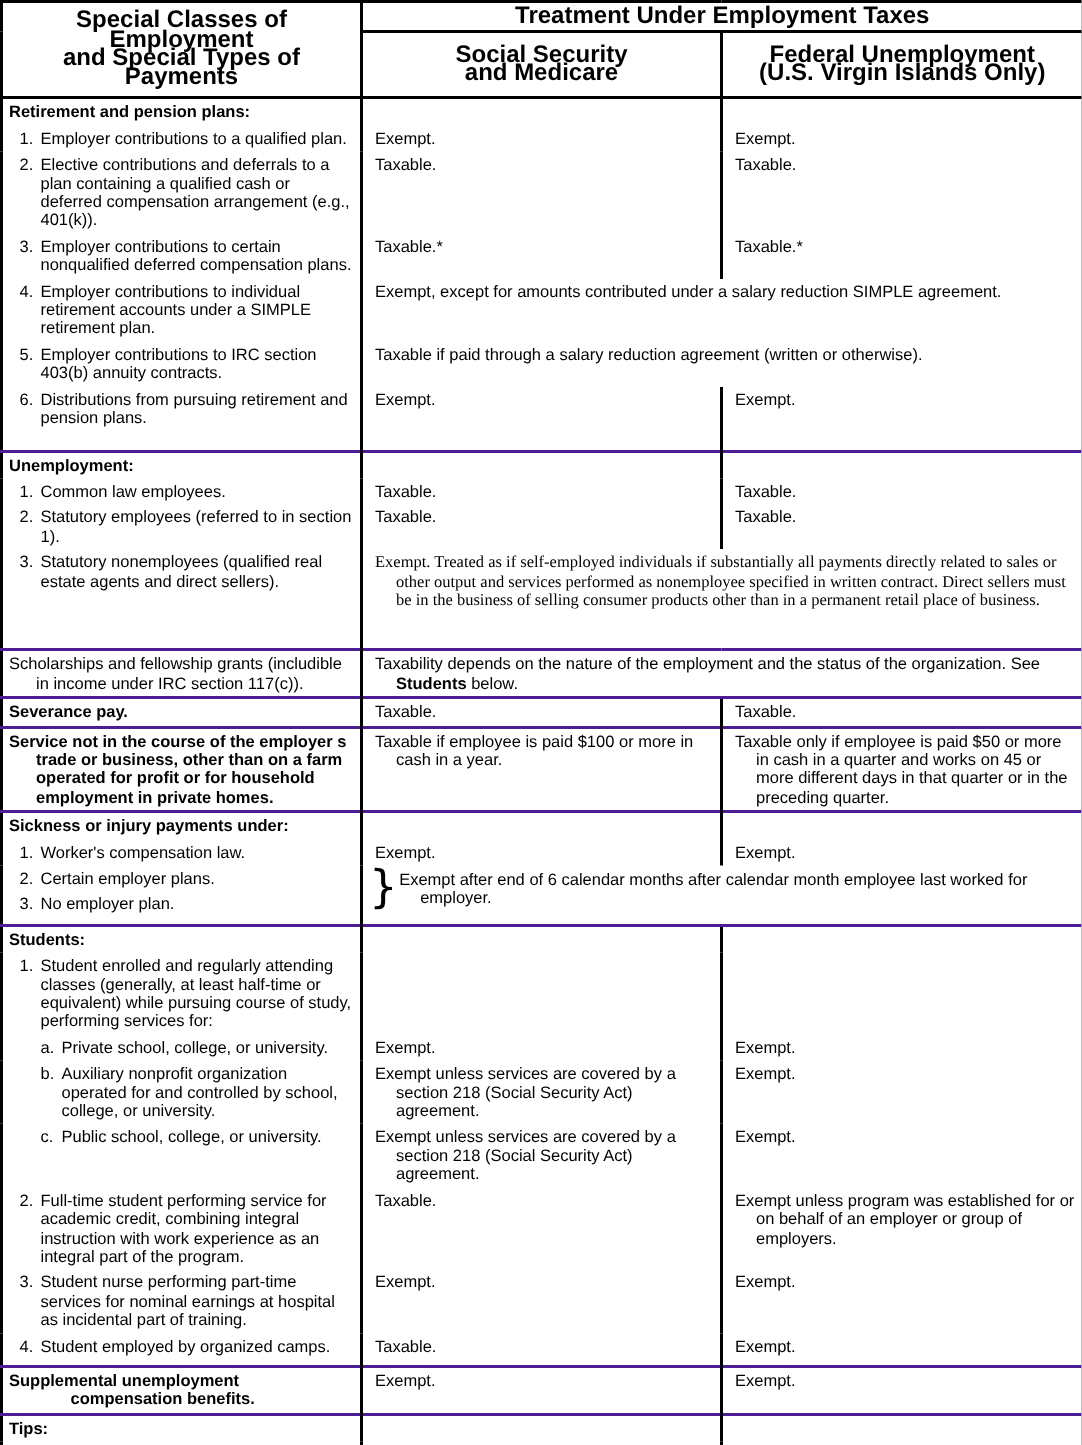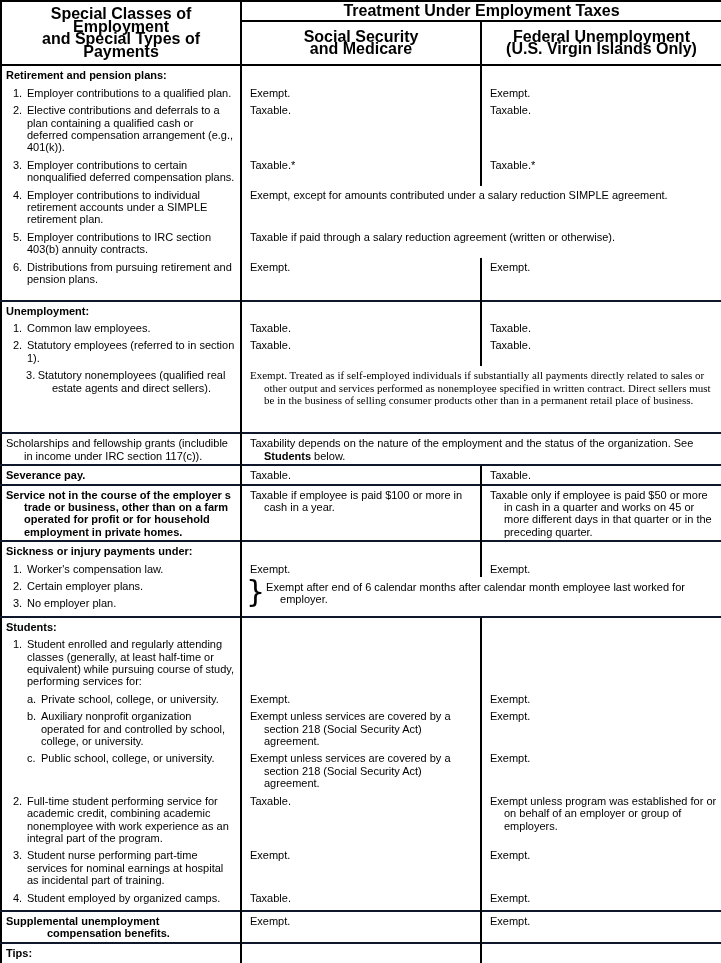--- a/index.html
+++ b/index.html
@@ -30,21 +30,21 @@
     white-space: pre-line;
     font-size: 16px;
   }
   th.toph { padding: 3px 2px; }
   th.c1h  { padding: 4px 6px; }
   th.c2h, th.c3h { padding: 5px 2px; height: 32px; }
 
   tbody td { vertical-align: top; }
   td.lbl { padding: 3px 4px 2px 4px; }
   td.val { padding: 3px 4px 2px 8px; border-left: 2px solid #000; }
-  tr.sec td { border-top: 2px solid #0f172a; }
+  tr.sec td { border-top: 2px solid #4c1d95; }
 
   .lb        { }
   .lb-head   { font-weight: bold; padding-left: 18px; text-indent: -18px; }
   .lb-plain  { padding-left: 18px; text-indent: -18px; }
   .lb-headxl { font-weight: bold; padding-left: 41px; text-indent: -41px; }
   .lb-item   { padding-left: 21px; text-indent: -14px; }
   .lb-sub    { padding-left: 35px; text-indent: -14px; }
   .lb-subx   { padding-left: 40px; text-indent: -14px; }
   .lbl .lb + .lb { margin-top: 5px; }
   .marker { display: inline-block; width: 14px; text-indent: 0; }
@@ -184,21 +184,21 @@
             <div class="lb lb-item"><span class="marker">2.</span><span>Statutory employees (referred to in section 1).</span></div>
           </td>
           <td class="val">
             <div class="vt">Taxable.</div>
           </td>
           <td class="val">
             <div class="vt">Taxable.</div>
           </td>
         </tr>
         <tr>
-          <td class="lbl" style="padding-bottom: 10px; text-align: center;">
+          <td class="lbl" style="padding-bottom: 10px;">
             <div class="lb lb-item"><span class="marker">3.</span><span>Statutory nonemployees (qualified real estate agents and direct sellers).</span></div>
           </td>
           <td class="val" colspan="2" style="padding-bottom: 26px; font-family: Liberation Serif, serif;">
             <div class="vt">Exempt. Treated as if self-employed individuals if substantially all payments directly related to sales or other output and services performed as nonemployee specified in written contract. Direct sellers must be in the business of selling consumer products other than in a permanent retail place of business.</div>
           </td>
         </tr>
         <tr class="sec">
           <td class="lbl">
             <div class="lb lb-plain"><span>Scholarships and fellowship grants (includible in income under IRC section 117(c)).</span></div>
           </td>
@@ -312,21 +312,21 @@
           </td>
           <td class="val">
             <div class="vt">Exempt unless services are covered by a section 218 (Social Security Act) agreement.</div>
           </td>
           <td class="val">
             <div class="vt">Exempt.</div>
           </td>
         </tr>
         <tr>
           <td class="lbl">
-            <div class="lb lb-item"><span class="marker">2.</span><span>Full-time student performing service for academic credit, combining academic nonemployee with work experience as an integral part of the program.</span></div>
+            <div class="lb lb-item"><span class="marker">2.</span><span>Full-time student performing service for academic credit, combining integral instruction with work experience as an integral part of the program.</span></div>
           </td>
           <td class="val">
             <div class="vt">Taxable.</div>
           </td>
           <td class="val">
             <div class="vt">Exempt unless program was established for or on behalf of an employer or group of employers.</div>
           </td>
         </tr>
         <tr>
           <td class="lbl">

